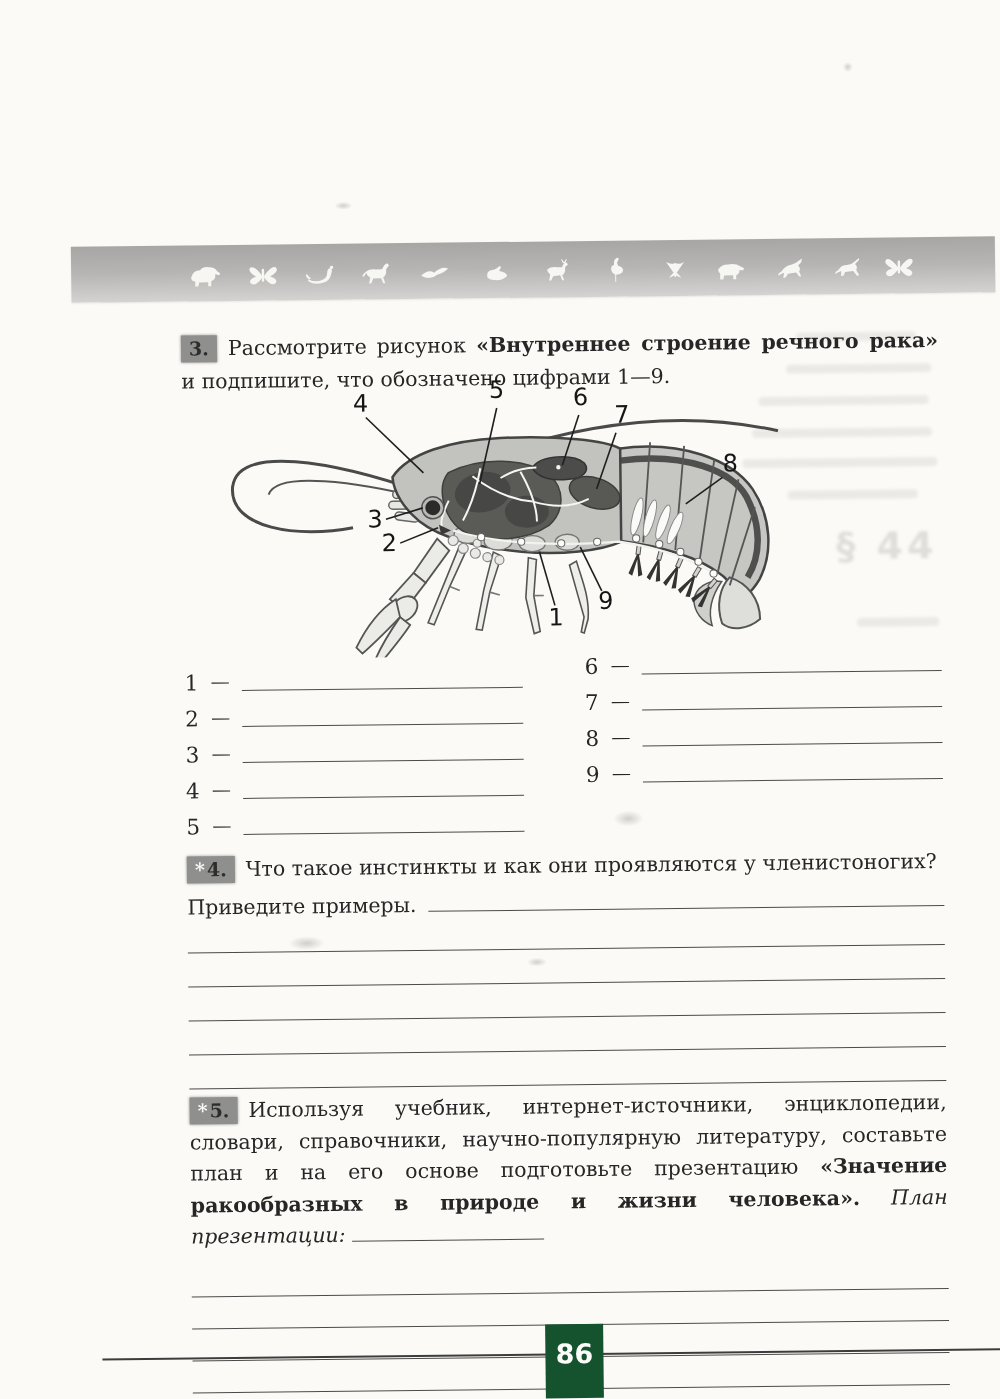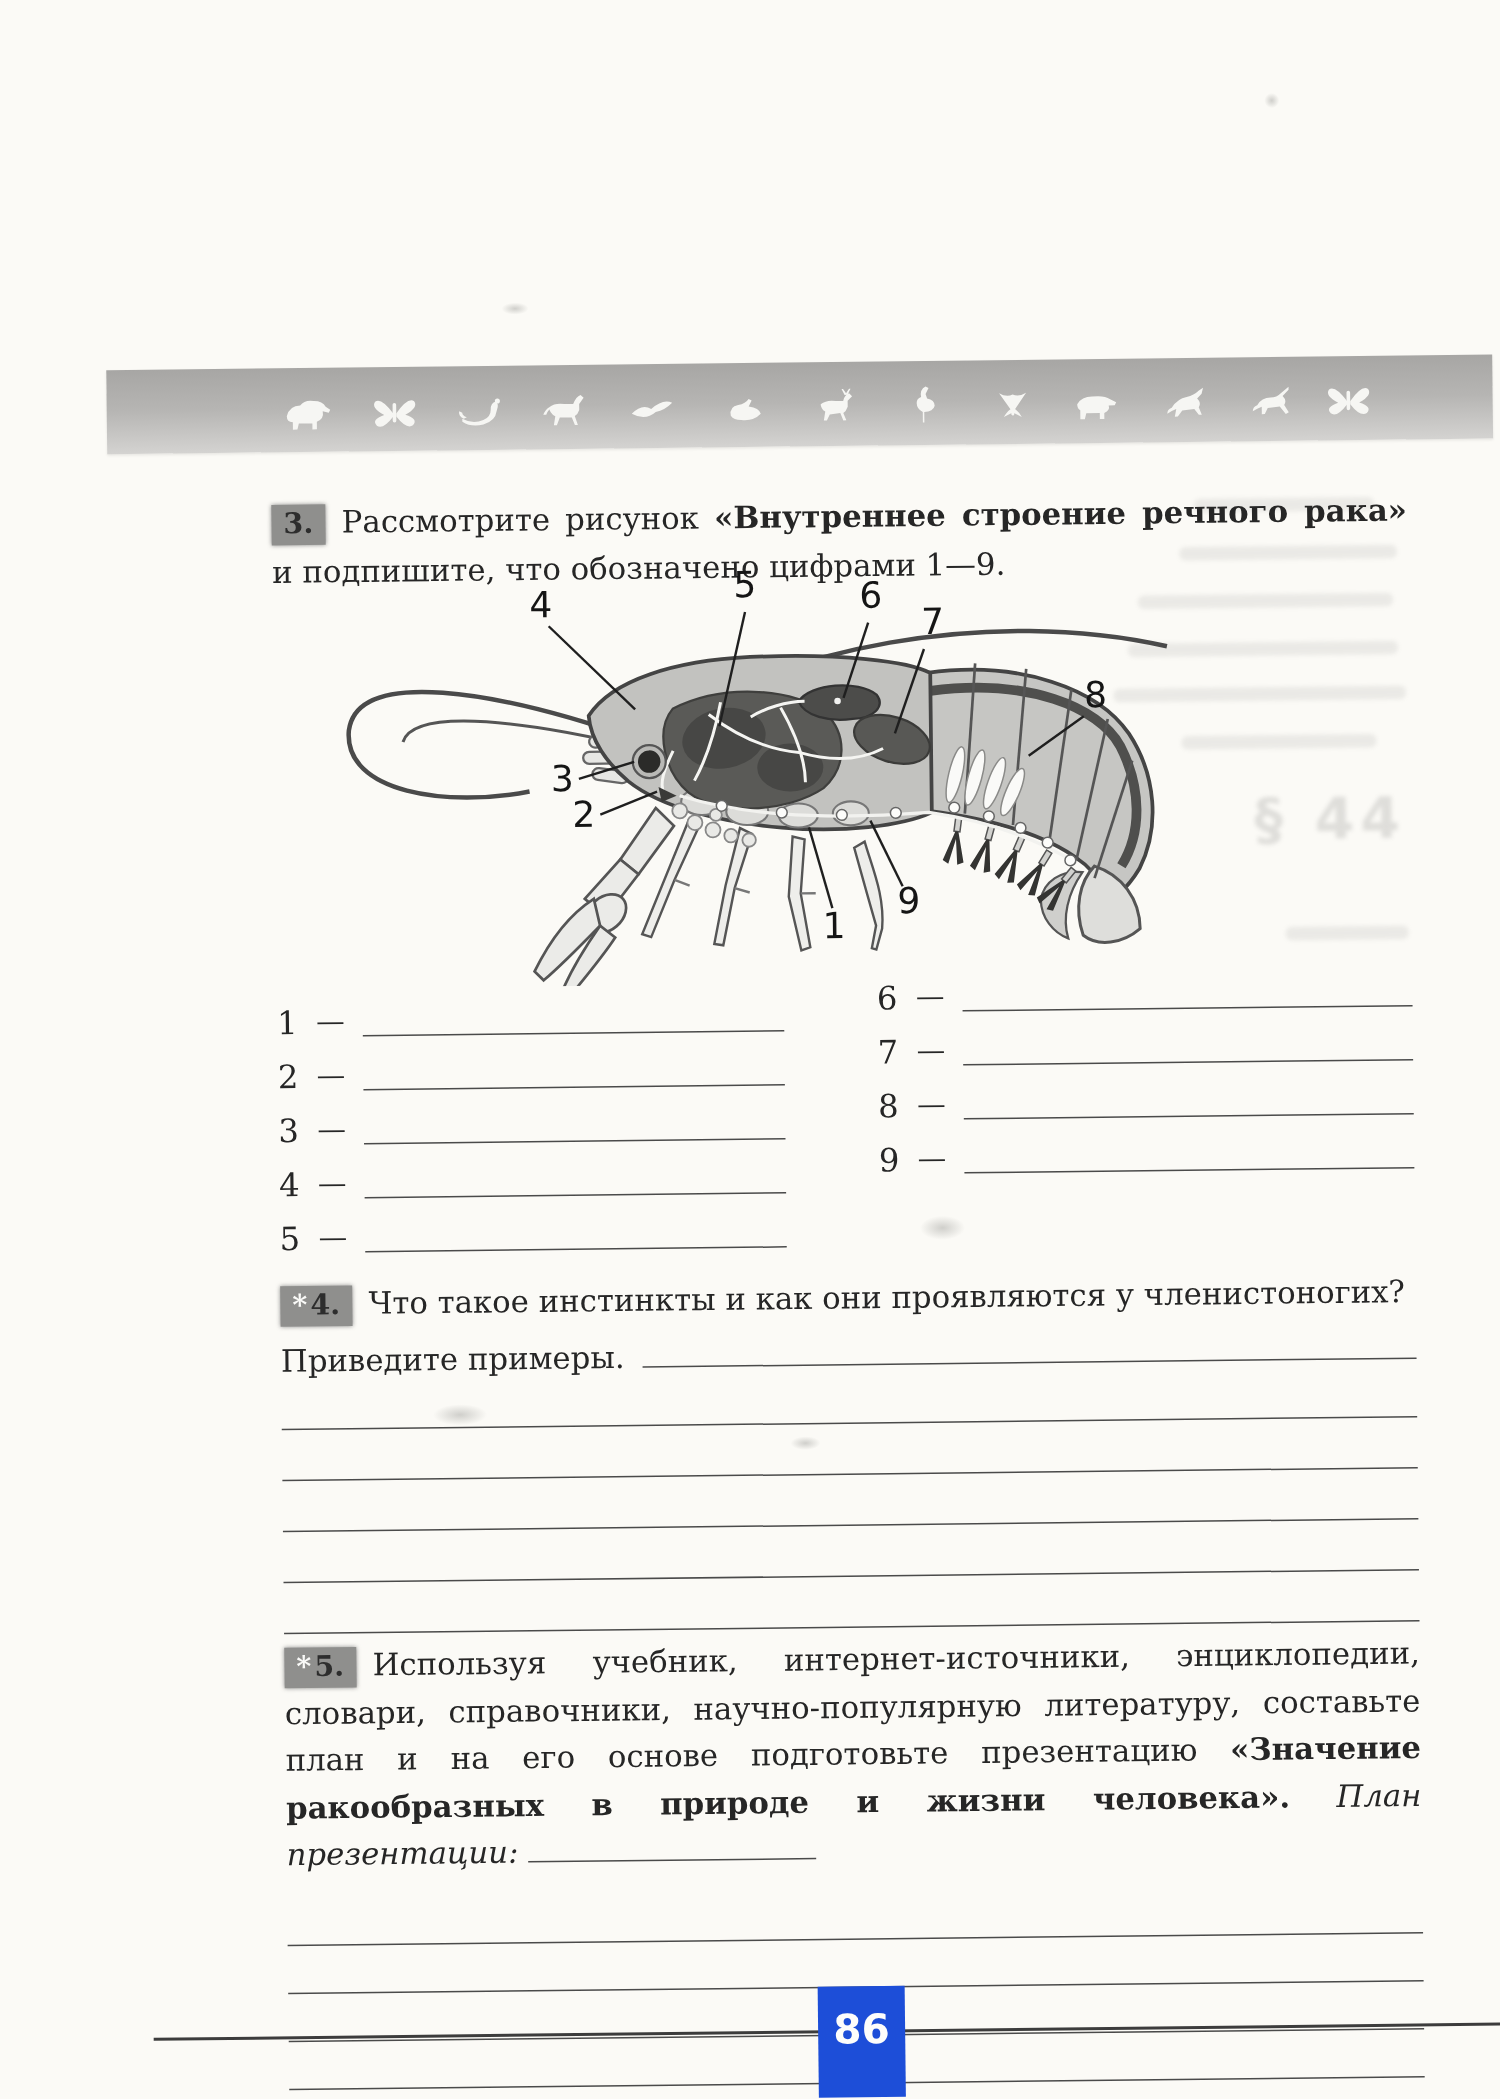--- a/index.html
+++ b/index.html
@@ -48,21 +48,21 @@
 
   .task5{position:absolute;left:185px;top:1092px;width:757px;}
   .task5 .para{line-height:31.5px;}
   .inline-line{display:inline-block;width:192px;border-bottom:1.7px solid #4a4a4a;height:4px;}
   .task5 .wline{height:31px;}
   .task5 .wlines{margin-top:12px;}
 
   
   .footer-line{position:absolute;left:95px;right:0;top:1354px;border-top:2px solid #3c3c3c;}
   .page-num{
-    position:absolute;left:538px;top:1325px;width:58px;height:74px;background:#1d4ed8;
+    position:absolute;left:538px;top:1325px;width:58px;height:74px;background:#14532d;
     color:#fdfdfb;font-family:"DejaVu Sans",sans-serif;font-weight:bold;font-size:27px;
     text-align:center;padding-top:14px;box-sizing:border-box;z-index:3;
   }
 
   
   .gbar{position:absolute;height:9px;background:#8a8a88;opacity:.14;filter:blur(1.5px);border-radius:4px;}
   .ghost-sec{
     position:absolute;left:838px;top:528px;font-family:"DejaVu Sans",sans-serif;font-weight:bold;
     font-size:38px;color:#6f6f6d;opacity:.2;filter:blur(1.5px);letter-spacing:4px;
   }

